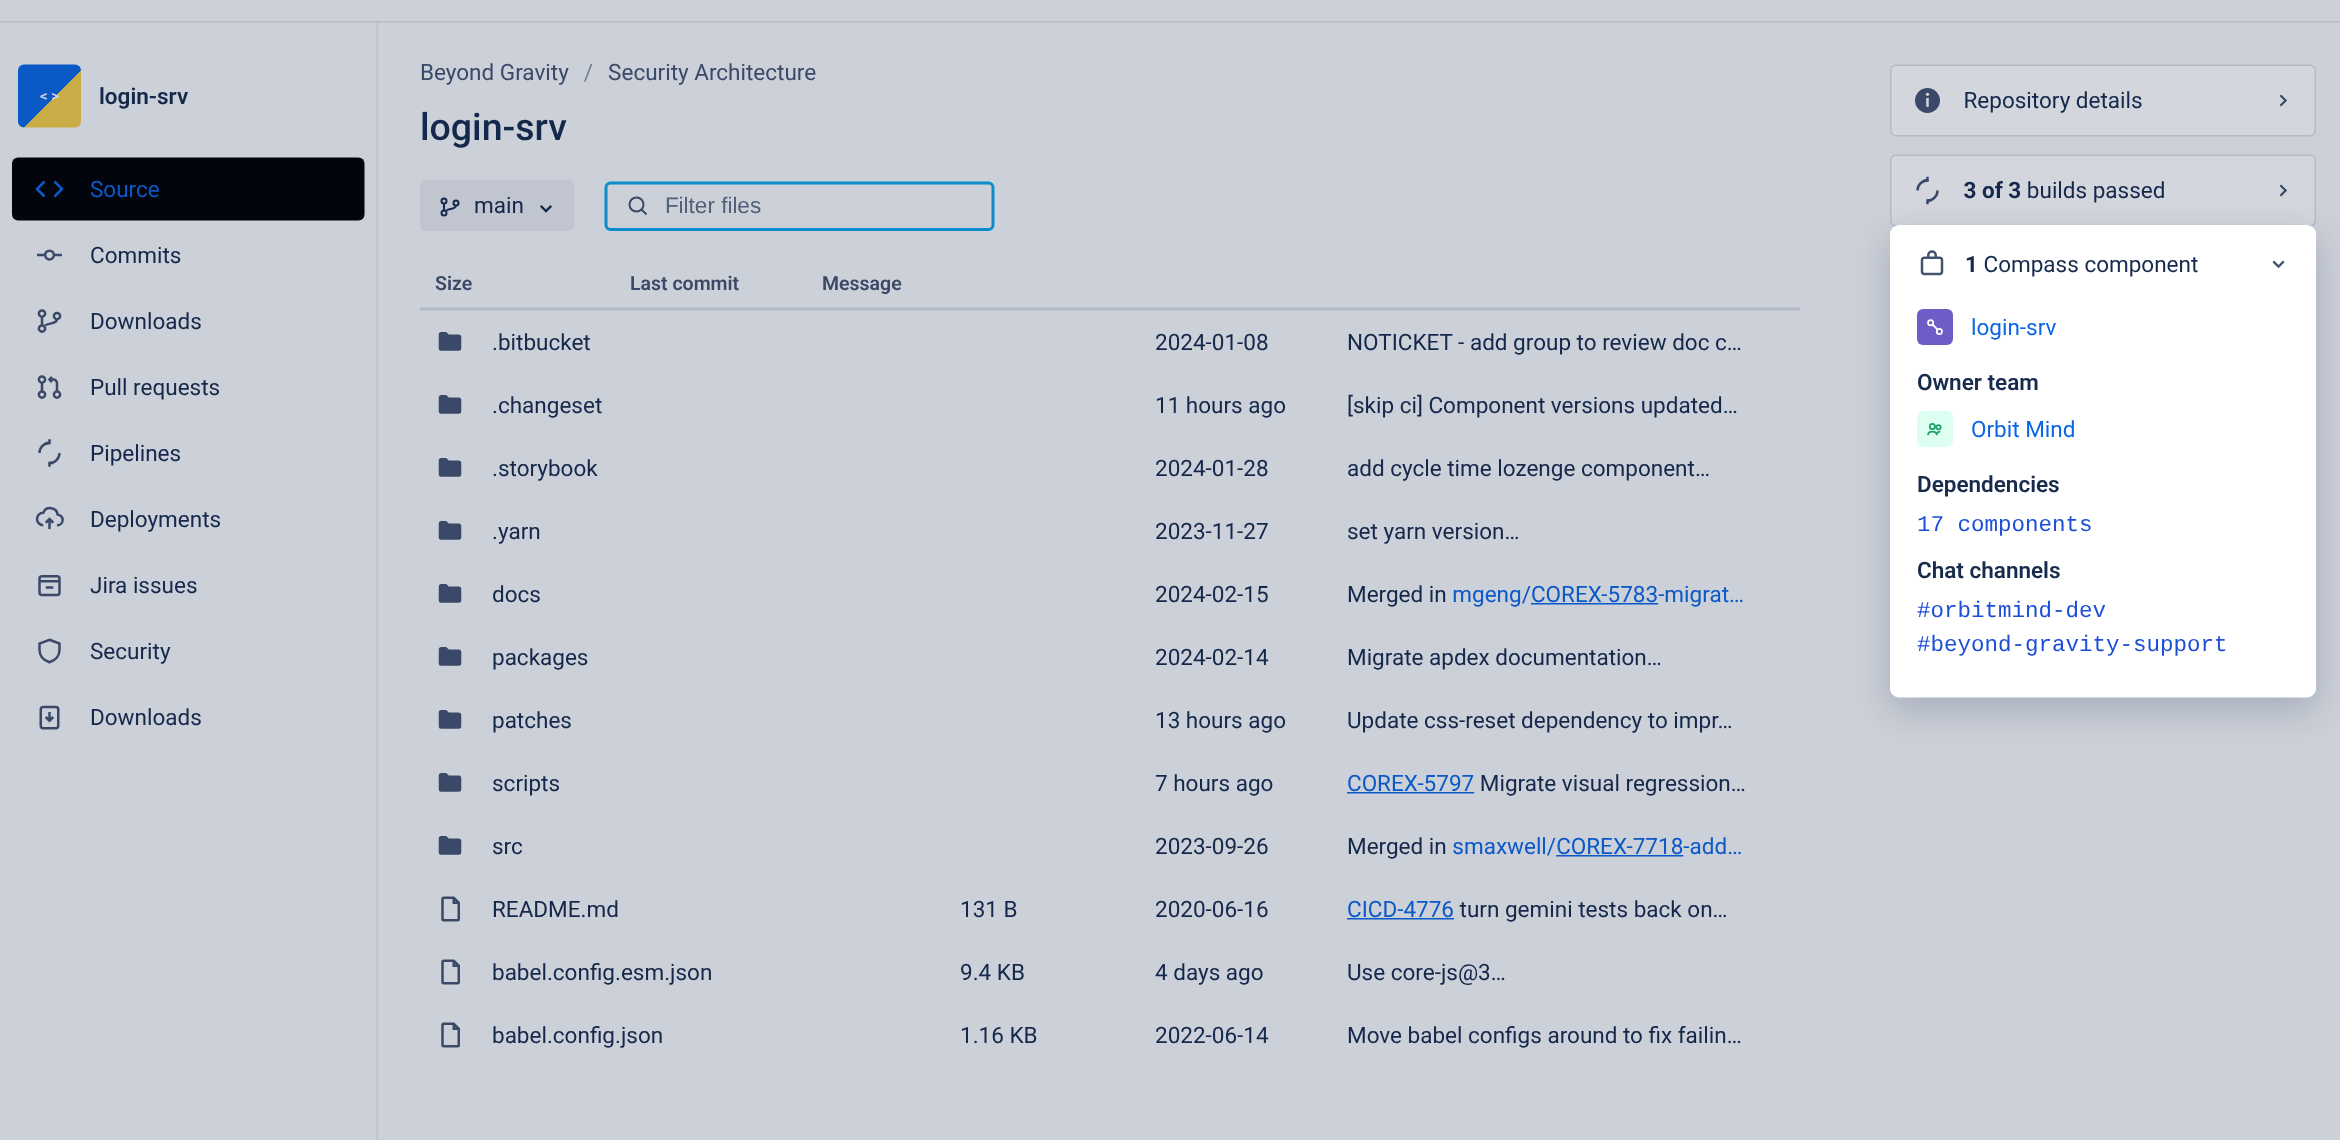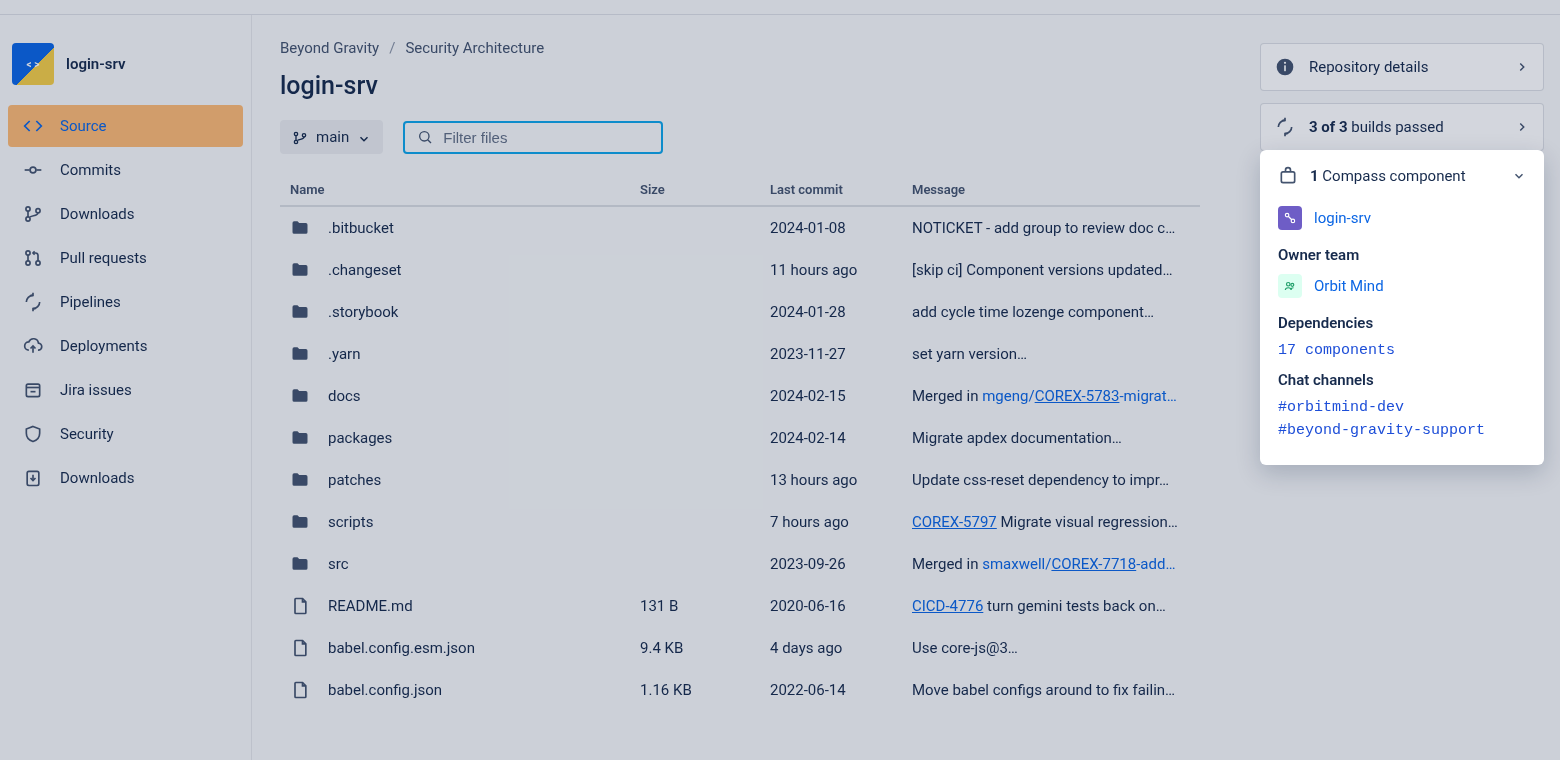--- a/index.html
+++ b/index.html
@@ -60,21 +60,21 @@
   display: flex;
   align-items: center;
   gap: 16px;
   padding: 10px 14px;
   border-radius: 4px;
   color: #172B4D;
   font-size: 15px;
   cursor: pointer;
 }
 .nav-item.active {
-  background: #fdba74;
+  background: #000000;
   color: #0C66E4;
 }
 .nav-item .icon {
   width: 22px;
   height: 22px;
   display: flex;
   align-items: center;
   justify-content: center;
   color: #44546F;
 }
@@ -149,21 +149,21 @@
 }
 .ft-row {
   display: flex;
   padding: 11px 10px;
   font-size: 15px;
   color: #172B4D;
   align-items: center;
 }
 .col-name { width: 350px; display: flex; align-items: center; gap: 16px; }
 .col-size { width: 130px; }
-.col-commit { width: 142px; }
+.col-commit { width: 128px; }
 .col-msg { flex: 1; white-space: nowrap; overflow: hidden; text-overflow: ellipsis; }
 .col-name .ficon { color: #44546F; width: 22px; display:flex; }
 .link { color: #0C66E4; }
 .link.und { text-decoration: underline; }
 
 .right-panel {
   width: 300px;
   padding: 28px 16px 0 0;
 }
 .summary-card {
@@ -380,21 +380,20 @@
               <circle cx="11" cy="11" r="7"></circle>
               <path d="M21 21l-5-5"></path>
             </svg>
         </span>
         <input type="text" placeholder="Filter files" style="">
       </div>
     </div>
 
     <div class="file-table">
       <div class="ft-head">
-        <div class="col-name">Name</div>
         <div class="col-size">Size</div>
         <div class="col-commit">Last commit</div>
         <div class="col-msg">Message</div>
       </div>
       <div id="file-rows">
           <div class="ft-row">
     <div class="col-name">
               <span class="ficon">
                 <svg width="20" height="20" viewBox="0 0 24 24" fill="#44546F">
                   <path d="M3 6a2 2 0 0 1 2-2h4l2 2h8a2 2 0 0 1 2 2v9a2 2 0 0 1-2 2H5a2 2 0 0 1-2-2z"></path>

